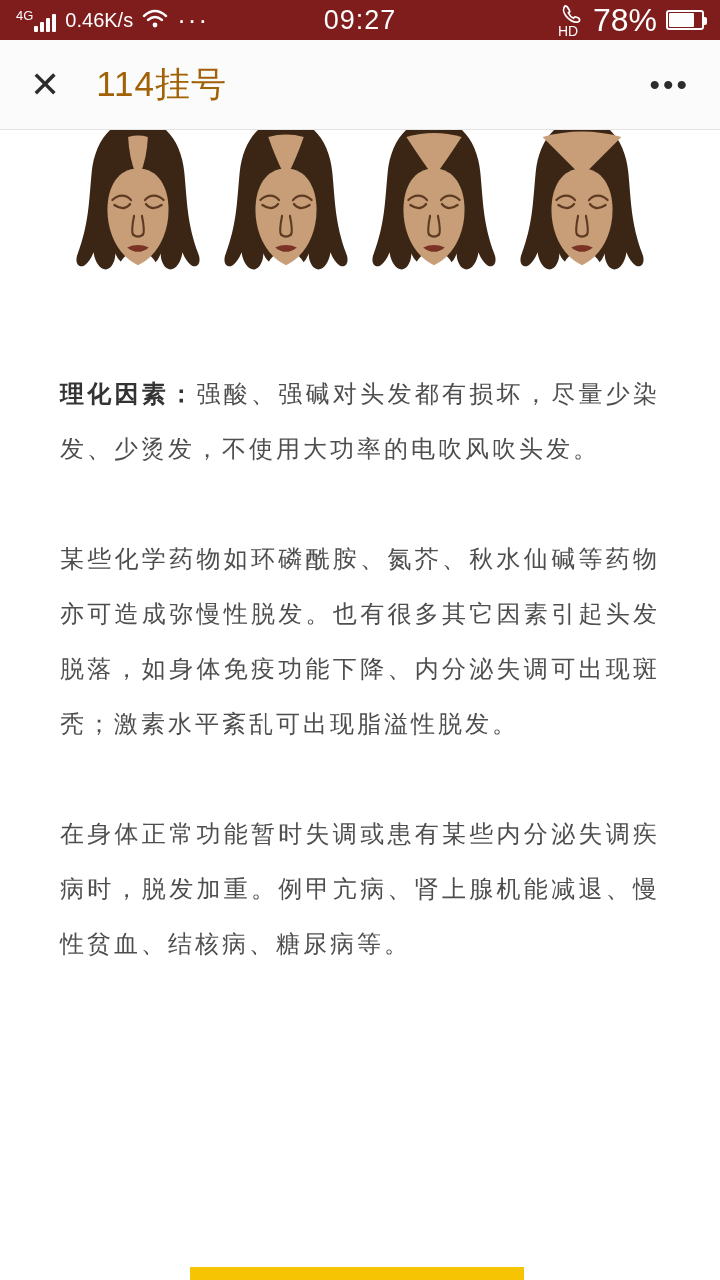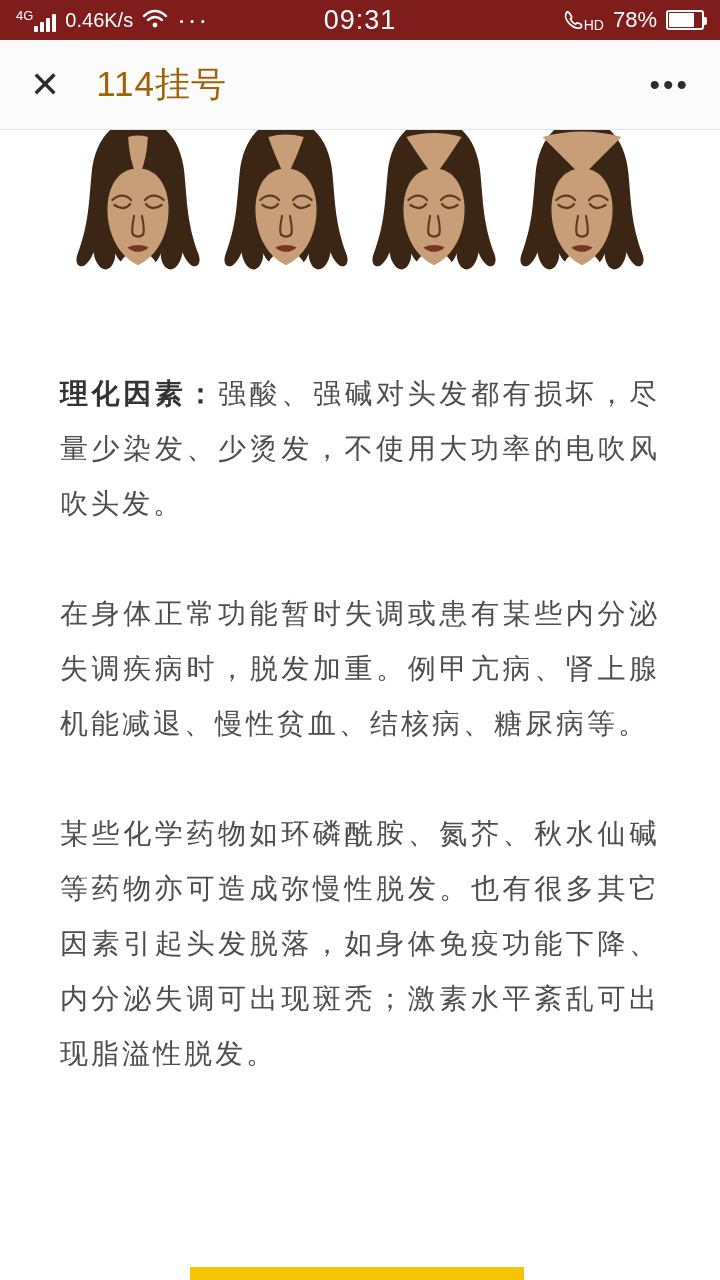--- a/index.html
+++ b/index.html
@@ -13,27 +13,27 @@
     height:40px;background:#7f1d1d;color:#fdfdfd;
     display:flex;align-items:center;justify-content:space-between;
     padding:0 16px;box-sizing:border-box;position:relative;
   }
   .sb-left,.sb-right{display:flex;align-items:center;gap:9px;}
   .sb-time{
     position:absolute;left:50%;transform:translateX(-50%);
     font-size:27px;letter-spacing:1px;
   }
   .sb-speed{font-size:20px;}
-  .sb-percent{font-size:22px;}
+  .sb-percent{font-size:32px;}
   .sig-wrap{display:flex;align-items:flex-start;gap:1px;}
   .sig-4g{font-size:13px;line-height:13px;margin-top:1px;}
   .sig-bars{display:flex;align-items:flex-end;gap:2px;margin-top:6px;}
   .sig-bars i{display:block;width:4px;background:#fdfdfd;border-radius:1px;}
   .sb-ellipsis{font-size:26px;letter-spacing:2px;line-height:20px;}
-  .hd-wrap{display:flex;align-items:flex-end;}
+  .hd-wrap{display:flex;align-items:flex-start;flex-direction:column;}
   .hd-label{font-size:14px;line-height:14px;margin:-2px 0 0 -2px;}
   .battery{position:relative;width:38px;height:20px;border:2px solid #fdfdfd;border-radius:3px;box-sizing:border-box;}
   .battery .fill{position:absolute;left:1px;top:1px;bottom:1px;background:#fdfdfd;border-radius:1px;}
   .battery .nub{position:absolute;right:-5px;top:5px;width:3px;height:8px;background:#fdfdfd;border-radius:0 2px 2px 0;}
   
   .nav-bar{
     height:90px;background:#fbfbfb;border-bottom:1px solid #e3e3e3;
     display:flex;align-items:center;padding:0 30px;box-sizing:border-box;
   }
   .nav-close{font-size:36px;color:#2c2c2c;line-height:36px;cursor:pointer;font-weight:400;}
@@ -42,21 +42,21 @@
   
   .heads-row{
     height:164px;overflow:hidden;display:flex;justify-content:center;gap:10px;
     background:#fff;
   }
   .head-fig{width:138px;height:164px;margin:0;overflow:hidden;}
   .head-fig svg{width:138px;height:176px;margin-top:-13px;display:block;}
   
   .article{padding:0 60px;}
   .article p{
-    font-size:28px;line-height:55px;letter-spacing:3px;color:#4e4e4e;
+    font-size:24px;line-height:55px;letter-spacing:3px;color:#4e4e4e;
     text-align:justify;margin:0 0 55px 0;
   }
   .article p.first{margin-top:72px;}
   .article b{color:#333;font-weight:bold;}
   
   .cta-partial{
     position:absolute;bottom:0;left:190px;width:334px;height:13px;
     background:#f6c403;border:none;padding:0;cursor:pointer;
   }
 </style>
@@ -79,21 +79,21 @@
       <span class="sb-speed">0.46K/s</span>
       <span>
         <svg width="26" height="22" viewBox="0 0 26 22">
           <path d="M2,9 Q13,-1 24,9" fill="none" stroke="#fdfdfd" stroke-width="2.4" stroke-linecap="round"></path>
           <path d="M6,13 Q13,7 20,13" fill="none" stroke="#fdfdfd" stroke-width="2.4" stroke-linecap="round"></path>
           <circle cx="13" cy="18" r="2.4" fill="#fdfdfd"></circle>
         </svg>
       </span>
       <span class="sb-ellipsis">···</span>
     </div>
-    <span class="sb-time">09:31</span>
+    <span class="sb-time">09:27</span>
     <div class="sb-right">
       <span class="hd-wrap">
         <svg width="24" height="24" viewBox="0 0 24 24">
           <path d="M5,4 C3,6 3,10 6,14 C9,18 14,21 18,20 C20,19.5 20,17 18.5,16 L16,15 C15,14.7 14,15.4 13.6,16.2 C11.8,15.4 9.4,13.2 8.4,11 C9.3,10.5 9.9,9.4 9.4,8.4 L8,6 C7,4.4 5.8,3.4 5,4 Z" fill="none" stroke="#fdfdfd" stroke-width="1.8"></path>
         </svg>
         <span class="hd-label">HD</span>
       </span>
       <span class="sb-percent">78%</span>
       <span class="battery">
         <span class="fill" id="battery-fill" style="width: 25px;"></span>
@@ -178,19 +178,19 @@
             <path d="M74,100 C76,110 77,116 75,119"></path>
             <path d="M65,119 Q70,123 75,119"></path>
           </g>
           <path d="M59,132 Q70,127 81,132 Q70,141 59,132 Z" fill="#7b3326"></path>
         </svg>
       </figure>
   </div>
 
   <div class="article">
     <p class="first"><b>理化因素：</b><span>强酸、强碱对头发都有损坏，尽量少染发、少烫发，不使用大功率的电吹风吹头发。</span></p>
+    <p><span>某些化学药物如环磷酰胺、氮芥、秋水仙碱等药物亦可造成弥慢性脱发。也有很多其它因素引起头发脱落，如身体免疫功能下降、内分泌失调可出现斑秃；激素水平紊乱可出现脂溢性脱发。</span></p>
     <p><span>在身体正常功能暂时失调或患有某些内分泌失调疾病时，脱发加重。例甲亢病、肾上腺机能减退、慢性贫血、结核病、糖尿病等。</span></p>
-    <p><span>某些化学药物如环磷酰胺、氮芥、秋水仙碱等药物亦可造成弥慢性脱发。也有很多其它因素引起头发脱落，如身体免疫功能下降、内分泌失调可出现斑秃；激素水平紊乱可出现脂溢性脱发。</span></p>
   </div>
 
   <button class="cta-partial" aria-label="action"></button>
 
 </div>
 
 </body></html>

